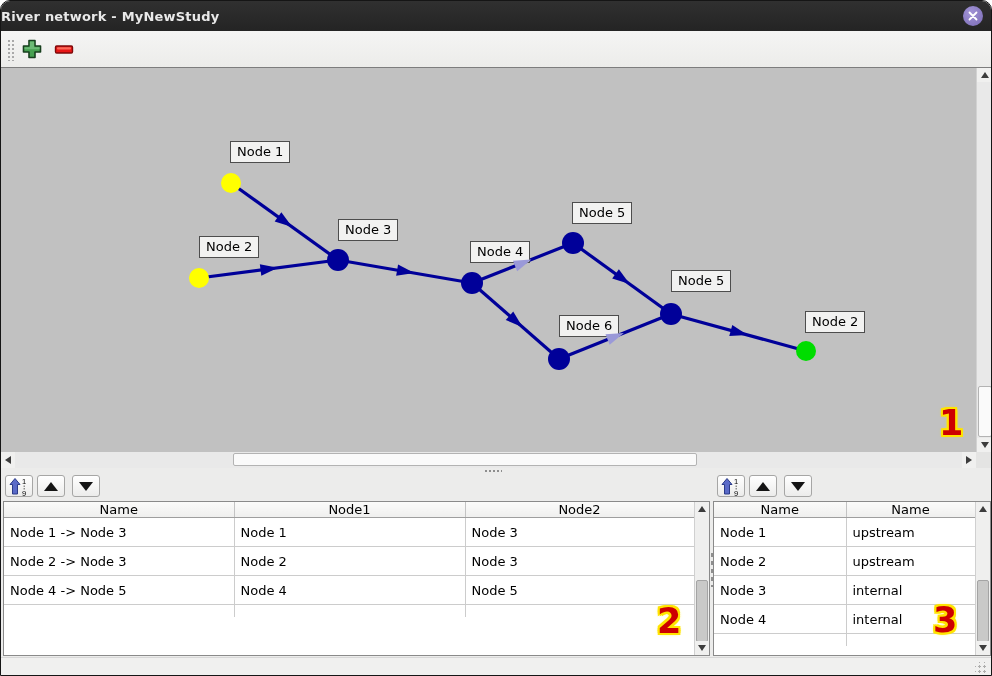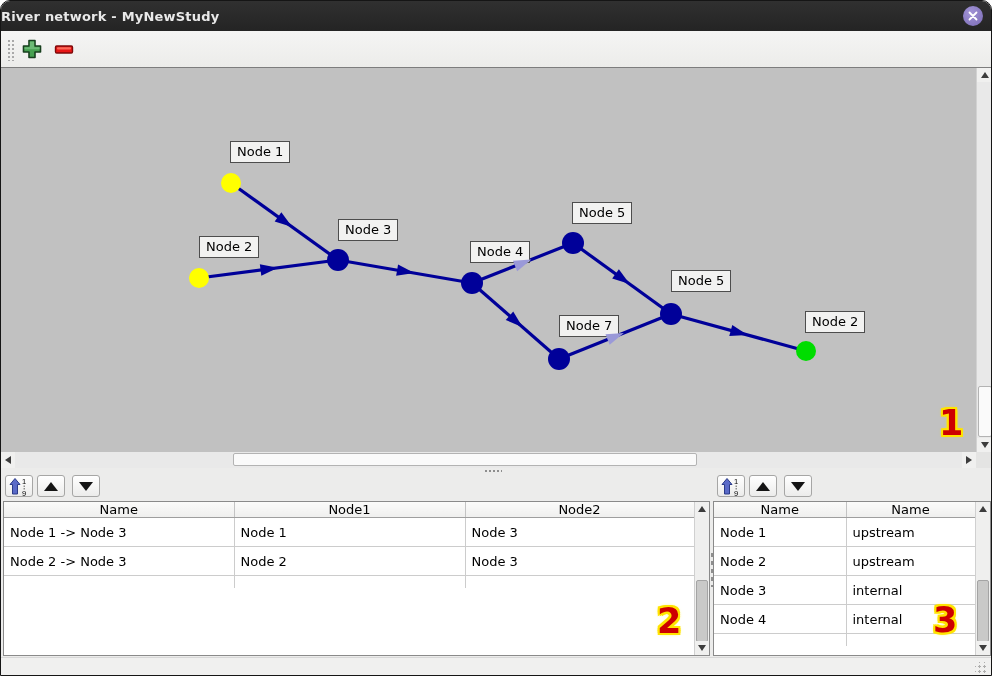--- a/index.html
+++ b/index.html
@@ -124,21 +124,21 @@
       </svg>
     <svg id="net-top" width="975" height="384">
         <polygon points="530.3325392065275,191.50196467068218 516.1608934447255,203.24523748544723 511.9632510495441,192.6461904376143" fill="#9a99d8"></polygon>
         <polygon points="622.8150901137793,264.95822272214224 608.70183258669,276.7716033548847 604.4516998532606,266.1934952183495" fill="#9a99d8"></polygon>
       </svg>
   <div class="node-label" style="left: 229px; top: 73px;">Node 1</div>
       <div class="node-label" style="left: 198px; top: 168px;">Node 2</div>
       <div class="node-label" style="left: 337px; top: 151px;">Node 3</div>
       <div class="node-label" style="left: 469px; top: 173px;">Node 4</div>
       <div class="node-label" style="left: 571px; top: 134px;">Node 5</div>
-      <div class="node-label" style="left: 558px; top: 247px;">Node 7</div>
+      <div class="node-label" style="left: 558px; top: 247px;">Node 6</div>
       <div class="node-label" style="left: 670px; top: 202px;">Node 5</div>
       <div class="node-label" style="left: 804px; top: 243px;">Node 2</div>
     </div>
 
   <div class="vscroll">
     <div class="sbtn" style="top:0">
         <span class="arr up"></span>
       </div>
     <div class="vthumb" style="top:318px;height:51px"></div>
     <div class="sbtn" style="bottom:0">
@@ -211,20 +211,25 @@
           <tr>
             <td>Node 1 -&gt; Node 3</td>
             <td>Node 1</td>
             <td>Node 3</td>
           </tr>
           <tr>
             <td>Node 2 -&gt; Node 3</td>
             <td>Node 2</td>
             <td>Node 3</td>
           </tr>
+          <tr>
+            <td>Node 4 -&gt; Node 5</td>
+            <td>Node 4</td>
+            <td>Node 5</td>
+          </tr>
           <tr class="filler">
             <td></td>
             <td></td>
             <td></td>
           </tr>
         </tbody>
     </table>
     <div class="tscroll">
       <div class="sbtn" style="top:0">
           <span class="arr up"></span>

